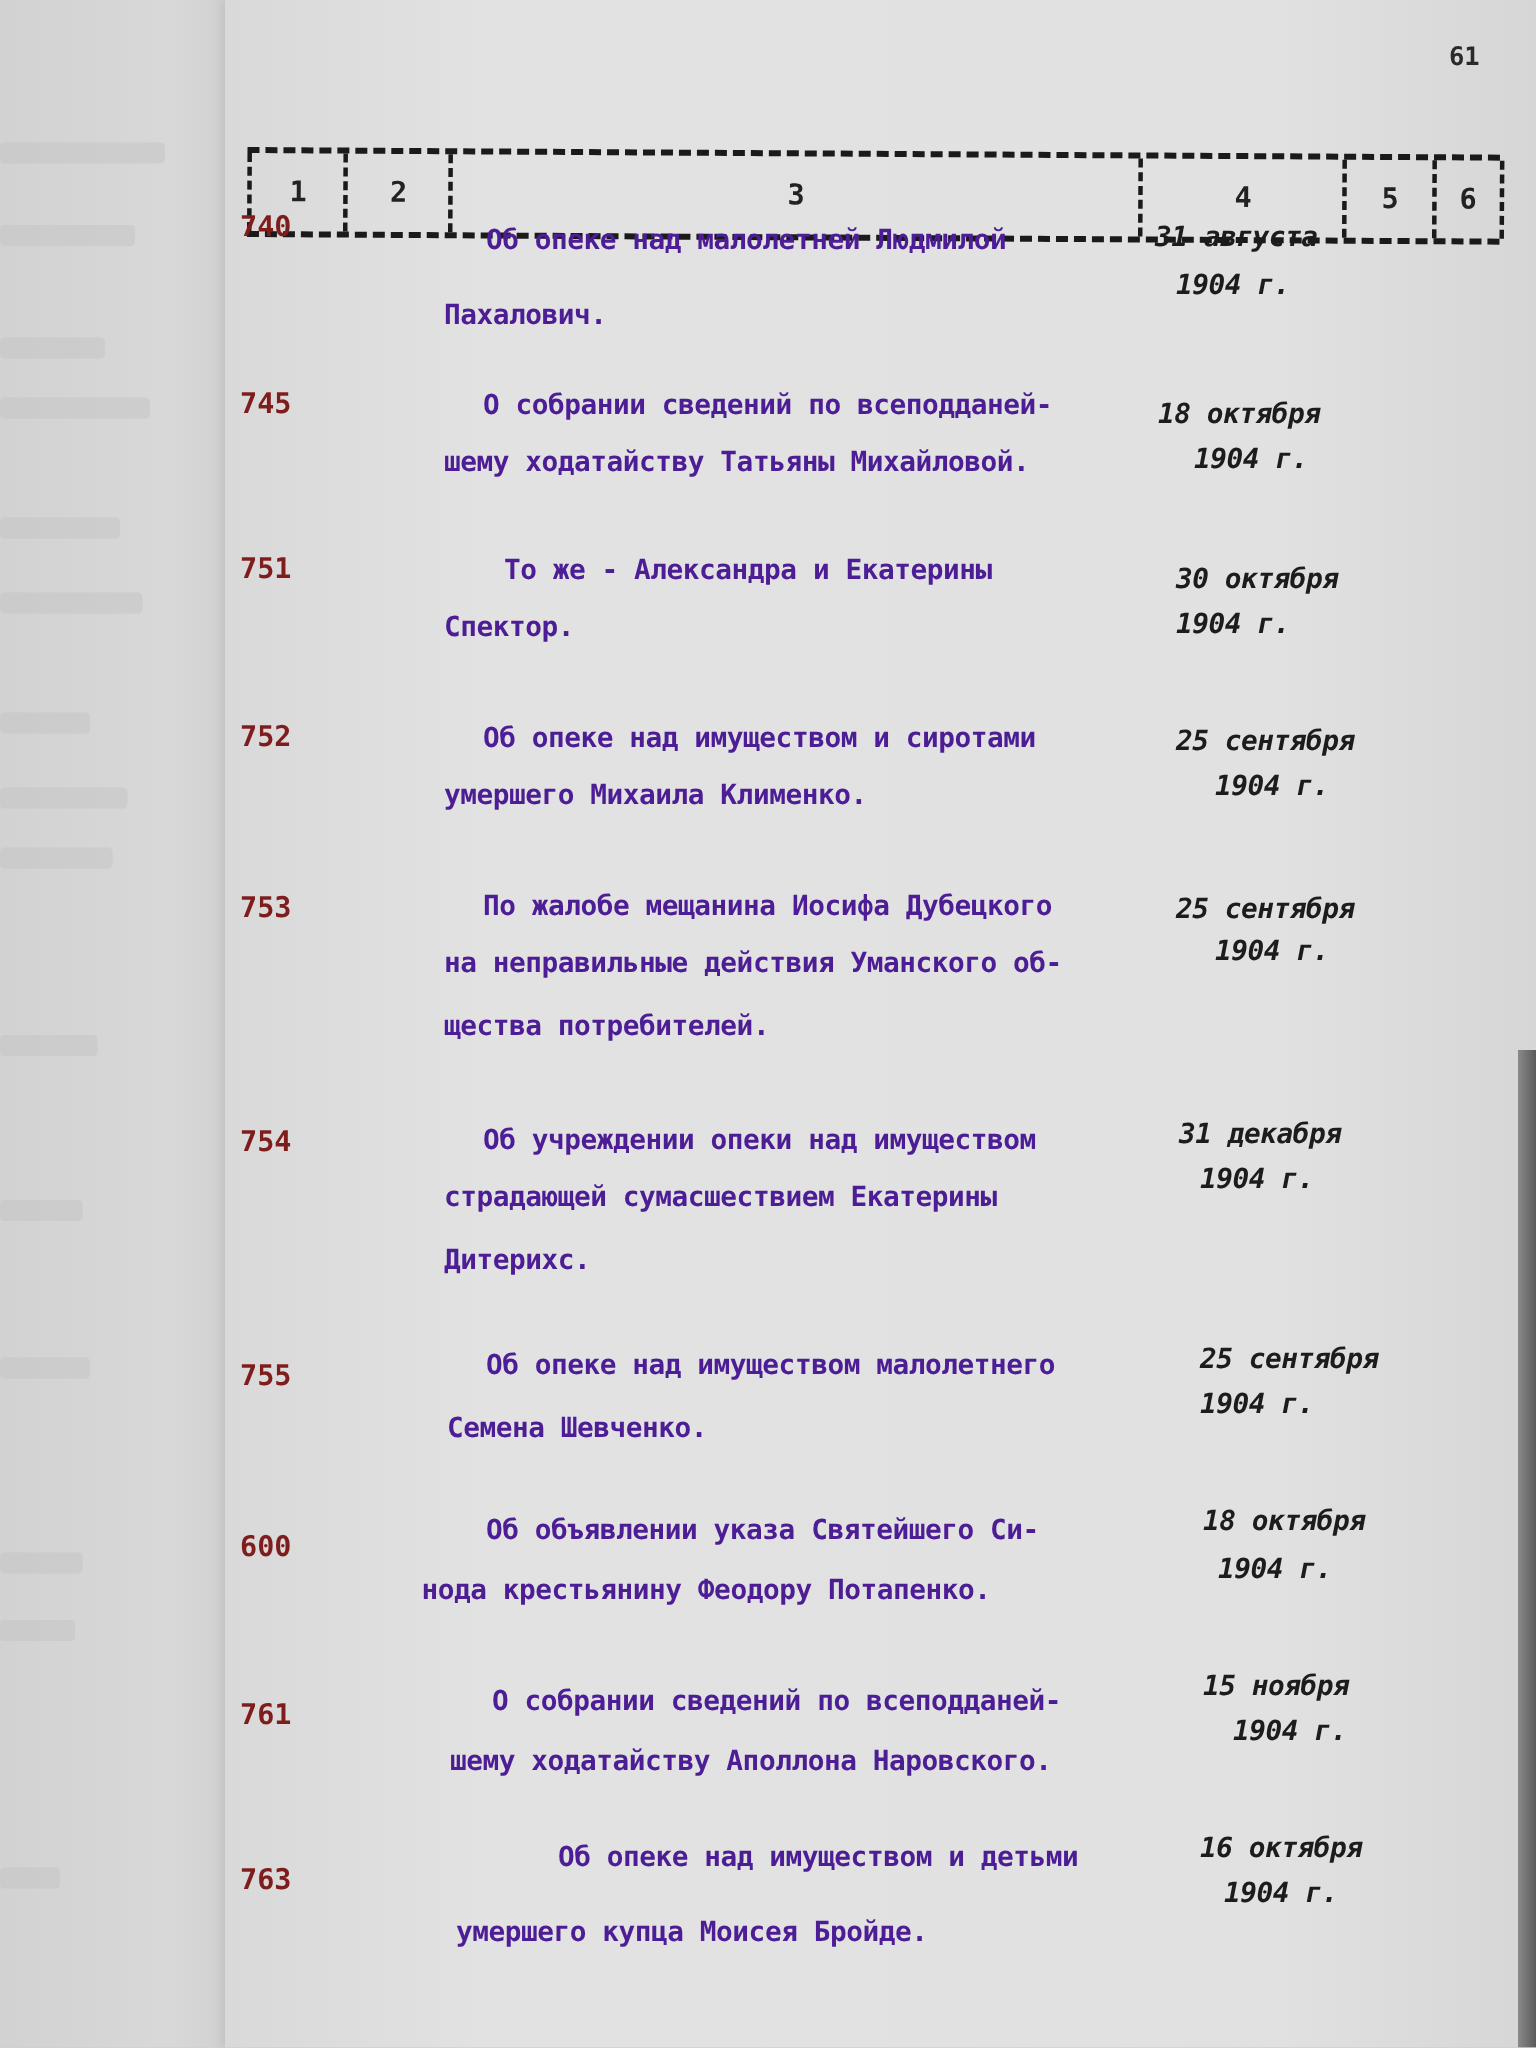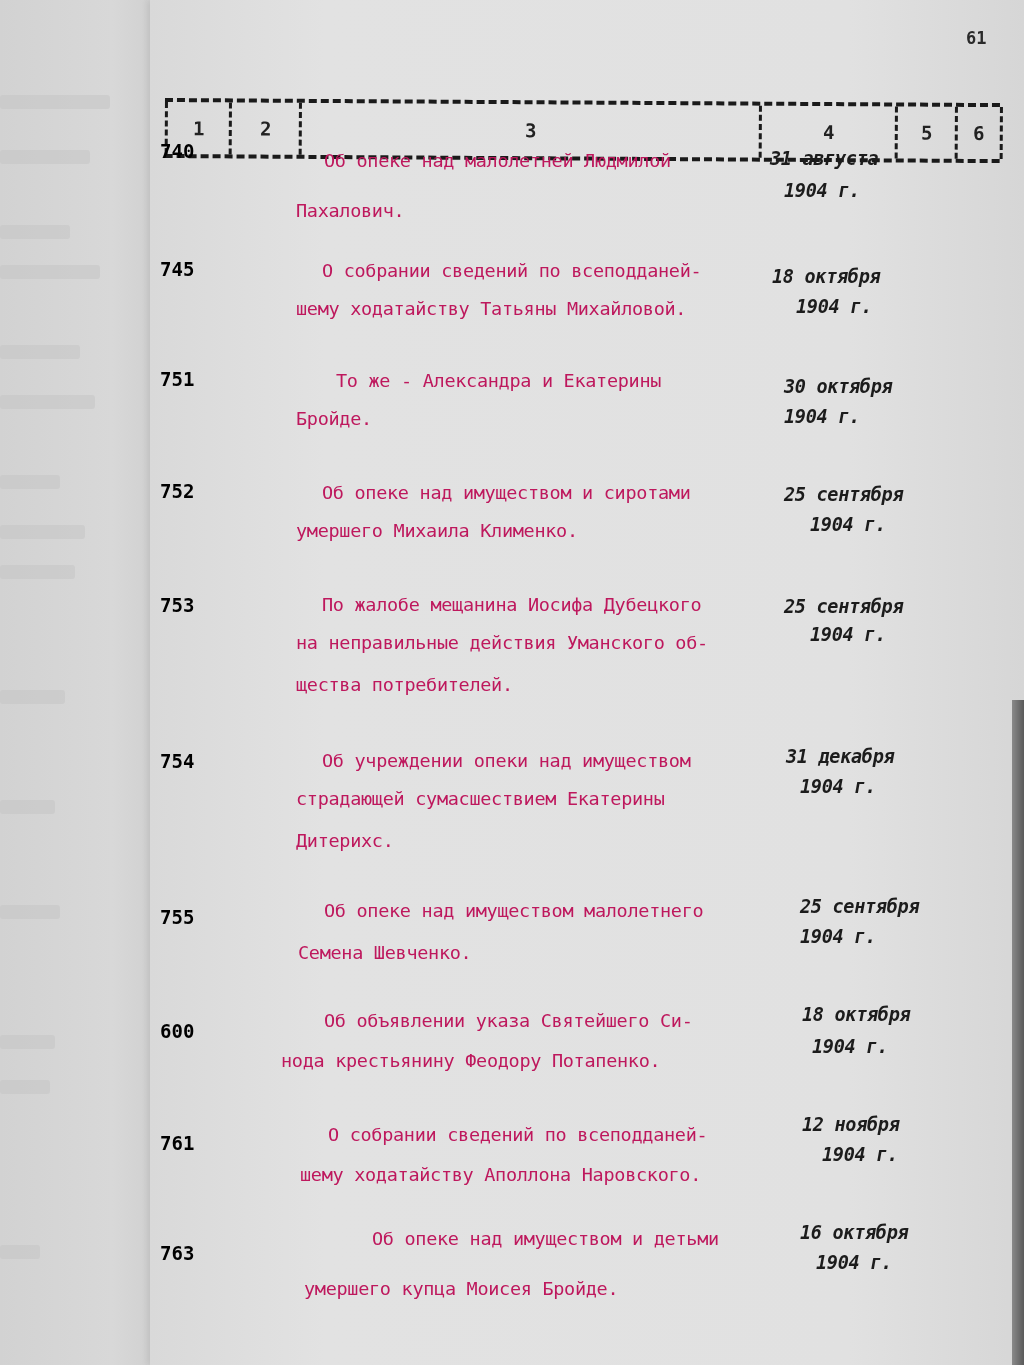--- a/index.html
+++ b/index.html
@@ -35,24 +35,24 @@
   }
   .hcell {
     position: absolute; top: 0; height: 100%;
     border-left: 3px dashed #1a1a1a;
     display: flex; align-items: center; justify-content: center;
     font-size: 19px; font-weight: bold; color: #222;
   }
   .hcell.last { border-right: 3px dashed #1a1a1a; }
   .entry { position: absolute; left: 0; width: 1024px; }
   .num {
-    position: absolute; left: 160px; font-size: 19px; font-weight: bold; color: #000000;
+    position: absolute; left: 160px; font-size: 19px; font-weight: bold; color: #7f1d1d;
   }
   .title-line {
-    position: absolute; font-size: 18.5px; font-weight: normal; white-space: nowrap; color: #be185d;
+    position: absolute; font-size: 18.5px; font-weight: bold; white-space: nowrap; color: #4c1d95;
     letter-spacing: -0.3px;
   }
   .date-line {
     position: absolute; font-size: 18.5px; font-weight: bold; white-space: nowrap; color: #1c1c1c;
     letter-spacing: -0.3px;
     font-style: italic;
   }
 </style>
 </head>
 <body>
@@ -102,21 +102,21 @@
   <span class="num" style="top:0">745</span>
   <span class="title-line" style="left:322px;top:2px">О собрании сведений по всеподданей-</span>
   <span class="title-line" style="left:296px;top:40px">шему ходатайству Татьяны Михайловой.</span>
   <span class="date-line" style="left:772px;top:8px">18 октября</span>
   <span class="date-line" style="left:796px;top:38px">1904 г.</span>
 </div>
 
 <div class="entry" style="top:368px">
   <span class="num" style="top:0">751</span>
   <span class="title-line" style="left:336px;top:2px">То же - Александра и Екатерины</span>
-  <span class="title-line" style="left:296px;top:40px">Бройде.</span>
+  <span class="title-line" style="left:296px;top:40px">Спектор.</span>
   <span class="date-line" style="left:784px;top:8px">30 октября</span>
   <span class="date-line" style="left:784px;top:38px">1904 г.</span>
 </div>
 
 <div class="entry" style="top:480px">
   <span class="num" style="top:0">752</span>
   <span class="title-line" style="left:322px;top:2px">Об опеке над имуществом и сиротами</span>
   <span class="title-line" style="left:296px;top:40px">умершего Михаила Клименко.</span>
   <span class="date-line" style="left:784px;top:4px">25 сентября</span>
   <span class="date-line" style="left:810px;top:34px">1904 г.</span>
@@ -153,21 +153,21 @@
   <span class="title-line" style="left:324px;top:-10px">Об объявлении указа Святейшего Си-</span>
   <span class="title-line" style="left:281px;top:30px">нода крестьянину Феодору Потапенко.</span>
   <span class="date-line" style="left:802px;top:-16px">18 октября</span>
   <span class="date-line" style="left:812px;top:16px">1904 г.</span>
 </div>
 
 <div class="entry" style="top:1132px">
   <span class="num" style="top:0">761</span>
   <span class="title-line" style="left:328px;top:-8px">О собрании сведений по всеподданей-</span>
   <span class="title-line" style="left:300px;top:32px">шему ходатайству Аполлона Наровского.</span>
-  <span class="date-line" style="left:802px;top:-18px">12 ноября</span>
+  <span class="date-line" style="left:802px;top:-18px">15 ноября</span>
   <span class="date-line" style="left:822px;top:12px">1904 г.</span>
 </div>
 
 <div class="entry" style="top:1242px">
   <span class="num" style="top:0">763</span>
   <span class="title-line" style="left:372px;top:-14px">Об опеке над имуществом и детьми</span>
   <span class="title-line" style="left:304px;top:36px">умершего купца Моисея Бройде.</span>
   <span class="date-line" style="left:800px;top:-20px">16 октября</span>
   <span class="date-line" style="left:816px;top:10px">1904 г.</span>
 </div>

